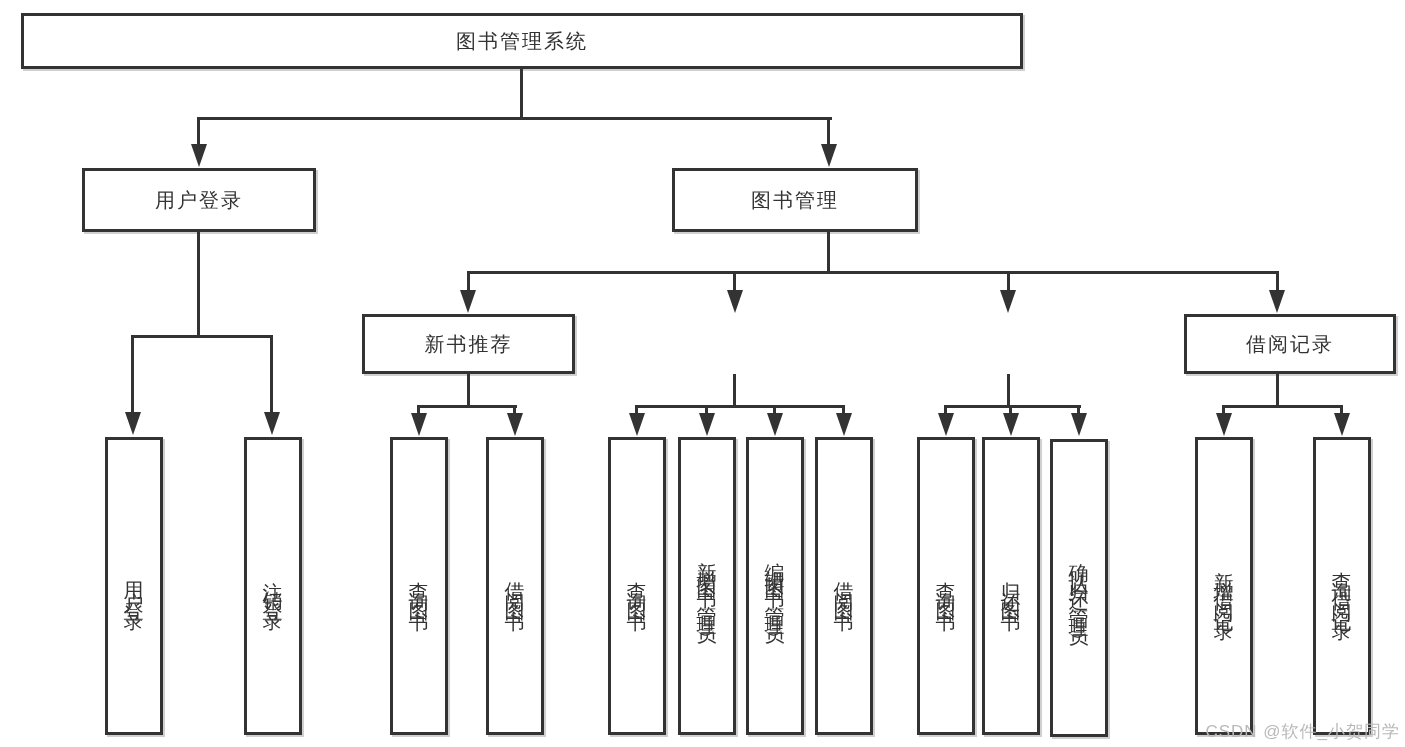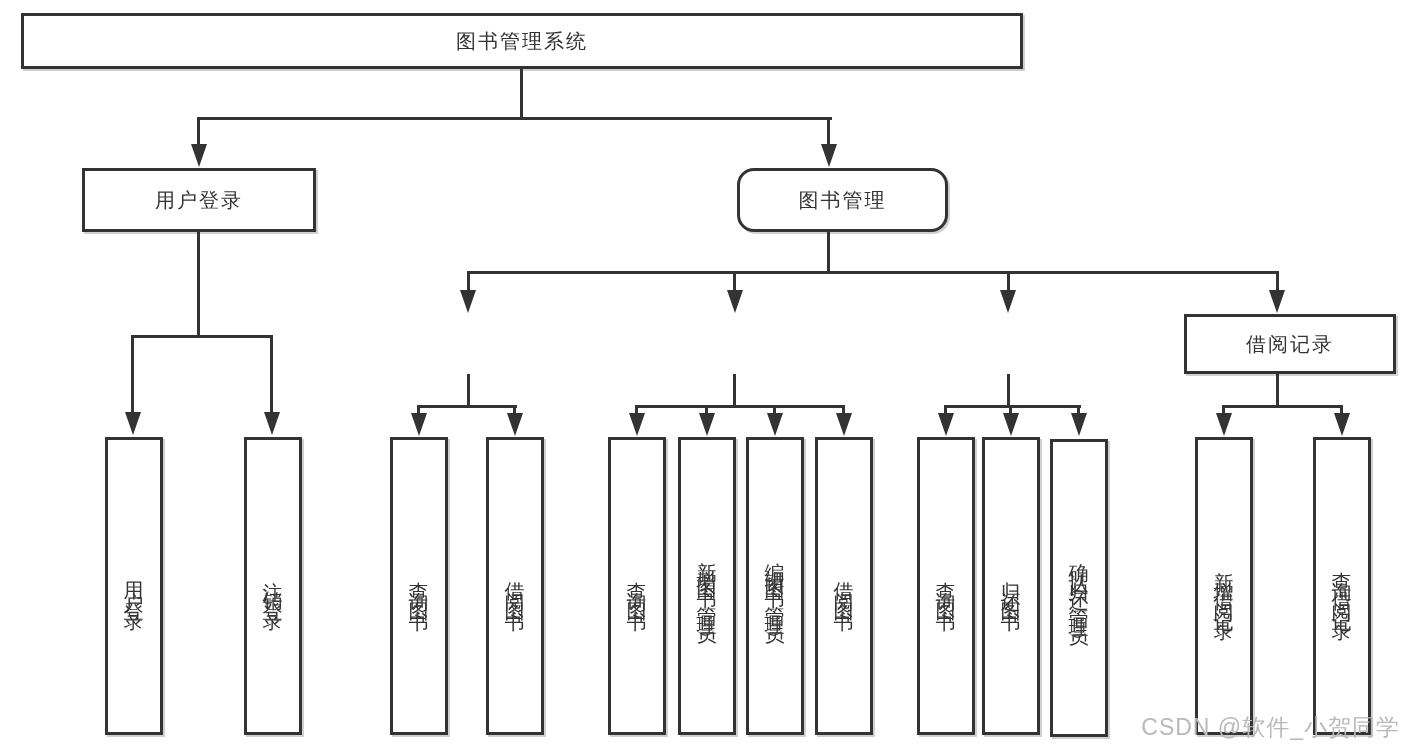--- a/index.html
+++ b/index.html
@@ -22,39 +22,39 @@
   }
   .h{position:absolute;height:3px;background:#333333;}
   .v{position:absolute;width:3px;background:#333333;}
   .arr{
     position:absolute;width:0;height:0;
     border-left:8px solid transparent;border-right:8px solid transparent;
     border-top:23px solid #333333;
   }
   .wm{
     position:absolute;right:5px;bottom:4px;
-    font-size:23px;color:#b9b9b9;letter-spacing:1px;white-space:nowrap;
+    font-size:17px;color:#b9b9b9;letter-spacing:1px;white-space:nowrap;
   }
 </style>
 </head>
 <body>
 
 <div class="canvas">
 
   <div class="box" style="left:21px;top:13px;width:1002px;height:56px;">图书管理系统</div>
 
   <div class="v" style="left:520px;top:69px;height:48px;"></div>
   <div class="h" style="left:197px;top:117px;width:635px;"></div>
   <div class="v" style="left:197px;top:117px;height:28px;"></div>
   <div class="arr" style="left:191px;top:144px;"></div>
   <div class="v" style="left:827px;top:117px;height:28px;"></div>
   <div class="arr" style="left:821px;top:144px;"></div>
 
   <div class="box" style="left:82px;top:168px;width:234px;height:64px;">用户登录</div>
-  <div class="box" style="left:737px;top:168px;width:211px;height:64px;border-radius:17px;">图书管理</div>
+  <div class="box" style="left:672px;top:168px;width:246px;height:64px;">图书管理</div>
 
   <div class="v" style="left:197px;top:232px;height:103px;"></div>
   <div class="h" style="left:131px;top:335px;width:142px;"></div>
   <div class="v" style="left:131px;top:335px;height:78px;"></div>
   <div class="arr" style="left:125px;top:412px;"></div>
   <div class="v" style="left:270px;top:335px;height:78px;"></div>
   <div class="arr" style="left:264px;top:412px;"></div>
 
   <div class="vbox" style="left:105px;top:437px;width:58px;height:298px;">用户登录</div>
   <div class="vbox" style="left:244px;top:437px;width:58px;height:298px;">注销登录</div>
@@ -63,20 +63,21 @@
   <div class="h" style="left:467px;top:271px;width:812px;"></div>
   <div class="v" style="left:467px;top:271px;height:20px;"></div>
   <div class="arr" style="left:460px;top:290px;"></div>
   <div class="v" style="left:733px;top:271px;height:20px;"></div>
   <div class="arr" style="left:727px;top:290px;"></div>
   <div class="v" style="left:1007px;top:271px;height:20px;"></div>
   <div class="arr" style="left:1000px;top:290px;"></div>
   <div class="v" style="left:1276px;top:271px;height:20px;"></div>
   <div class="arr" style="left:1269px;top:290px;"></div>
 
+  <div class="box" style="left:362px;top:314px;width:213px;height:60px;">新书推荐</div>
   <div class="box" style="left:1172px;top:314px;width:212px;height:60px;margin-left:12px;">借阅记录</div>
 
   <div class="v" style="left:467px;top:374px;height:31px;"></div>
   <div class="h" style="left:417px;top:405px;width:100px;"></div>
   <div class="v" style="left:417px;top:405px;height:10px;"></div>
   <div class="arr" style="left:411px;top:413px;"></div>
   <div class="v" style="left:513px;top:405px;height:10px;"></div>
   <div class="arr" style="left:507px;top:413px;"></div>
 
   <div class="vbox" style="left:390px;top:437px;width:58px;height:298px;">查询图书</div>

